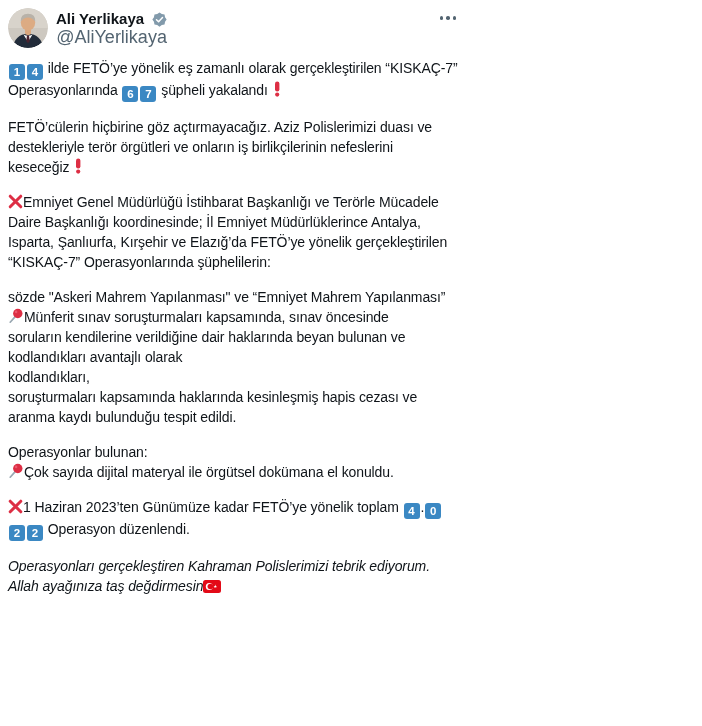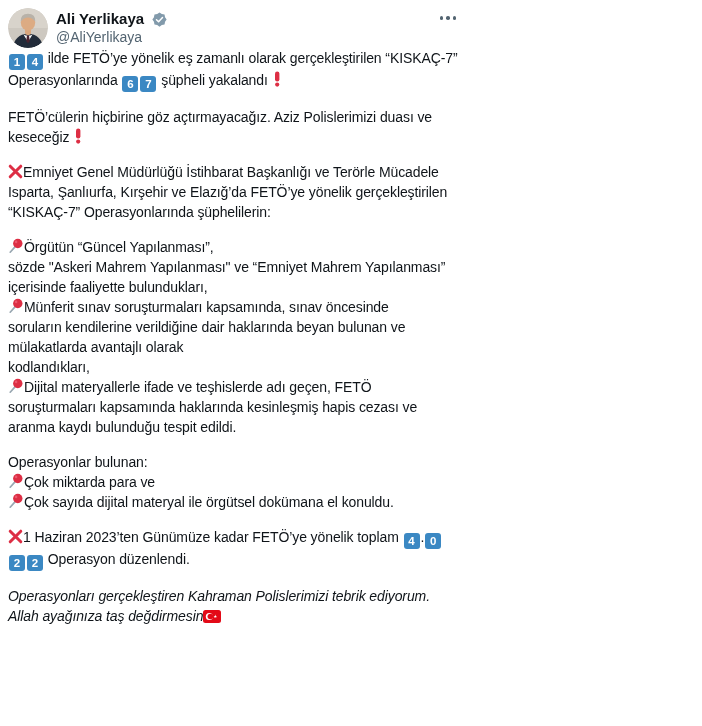--- a/index.html
+++ b/index.html
@@ -18,24 +18,24 @@
     font-family:"Liberation Sans",sans-serif;color:var(--text-primary);
     position:relative;overflow:hidden;
   }
   .tweet-card{position:absolute;left:0;top:0;width:468px;padding:8px;}
   .tweet-header{position:relative;display:flex;gap:8px;align-items:flex-start;}
   .avatar{width:40px;height:40px;border-radius:50%;overflow:hidden;flex:none;cursor:pointer;}
   .id-block{padding-top:1px;}
   .name-row{display:flex;align-items:center;gap:8px;}
   .display-name{font-weight:bold;font-size:15px;line-height:19px;color:var(--text-primary);cursor:pointer;}
   .badge{display:inline-flex;margin-top:1px;}
-  .handle{font-size:14px;line-height:19px;color:var(--text-secondary);cursor:pointer;}
+  .handle{font-size:18px;line-height:19px;color:var(--text-secondary);cursor:pointer;text-align:center;}
   .more-btn{position:absolute;right:2px;top:2px;display:flex;gap:3px;padding:6px 2px;cursor:pointer;}
   .more-btn .dot{width:3.5px;height:3.5px;border-radius:50%;background:var(--text-secondary);}
-  .tweet-body{font-size:14px;letter-spacing:-0.1px;line-height:20px;}
+  .tweet-body{margin-top:10px;font-size:14px;letter-spacing:-0.1px;line-height:20px;}
   .para{margin:0 0 15px 0;}
   .para:last-child{margin-bottom:0;font-style:italic;}
   .line{white-space:nowrap;min-height:20px;}
   .keycap{
     display:inline-block;width:16px;height:16px;border-radius:3px;
     background:var(--keycap-blue);color:#fff;font-weight:bold;font-size:11.5px;
     line-height:16px;text-align:center;vertical-align:-3px;margin:0 1px;
     letter-spacing:0;
   }
   .emoji{display:inline-block;vertical-align:-2px;}
@@ -86,63 +86,49 @@
   <div id="tweet-body" class="tweet-body">
       <div class="para">
         <div class="line"><span class="keycap">1</span><span class="keycap">4</span> ilde FETÖ’ye yönelik eş zamanlı olarak gerçekleştirilen “KISKAÇ-7”</div>
         <div class="line">Operasyonlarında <span class="keycap">6</span><span class="keycap">7</span> şüpheli yakalandı <span class="emoji"><svg width="10" height="16" viewBox="0 0 10 16">
               <rect x="3" y="0.5" width="4.4" height="10" rx="2.2" style="fill:var(--emoji-red)"></rect>
               <circle cx="5.2" cy="13.6" r="2.1" style="fill:var(--emoji-red)"></circle>
             </svg></span></div>
       </div>
       <div class="para">
         <div class="line">FETÖ’cülerin hiçbirine göz açtırmayacağız. Aziz Polislerimizi duası ve</div>
+        <div class="line">destekleriyle terör örgütleri ve onların iş birlikçilerinin nefeslerini</div>
         <div class="line">keseceğiz <span class="emoji"><svg width="10" height="16" viewBox="0 0 10 16">
               <rect x="3" y="0.5" width="4.4" height="10" rx="2.2" style="fill:var(--emoji-red)"></rect>
               <circle cx="5.2" cy="13.6" r="2.1" style="fill:var(--emoji-red)"></circle>
             </svg></span></div>
       </div>
       <div class="para">
         <div class="line"><span class="emoji"><svg width="15" height="15" viewBox="0 0 15 15">
               <path d="M2.2 2.2 L12.8 12.8 M12.8 2.2 L2.2 12.8" fill="none" style="stroke:var(--emoji-red)" stroke-width="3" stroke-linecap="round"></path>
             </svg></span>Emniyet Genel Müdürlüğü İstihbarat Başkanlığı ve Terörle Mücadele</div>
+        <div class="line">Daire Başkanlığı koordinesinde; İl Emniyet Müdürlüklerince Antalya,</div>
         <div class="line">Isparta, Şanlıurfa, Kırşehir ve Elazığ’da FETÖ’ye yönelik gerçekleştirilen</div>
         <div class="line">“KISKAÇ-7” Operasyonlarında şüphelilerin:</div>
       </div>
       <div class="para">
-        <div class="line"><span class="emoji"><svg width="16" height="16" viewBox="0 0 16 16">
-              <path d="M2.2 14.2 L7.4 8.4" fill="none" stroke="#9aa8b2" stroke-width="1.7" stroke-linecap="round"></path>
-              <circle cx="9.8" cy="5.5" r="4.7" style="fill:var(--emoji-red)"></circle>
-              <circle cx="8.1" cy="3.9" r="1.3" fill="#ea596e"></circle>
-            </svg></span>Örgütün “Güncel Yapılanması”,</div>
         <div class="line">sözde "Askeri Mahrem Yapılanması" ve “Emniyet Mahrem Yapılanması”</div>
-        <div class="line">içerisinde faaliyette bulundukları,</div>
         <div class="line"><span class="emoji"><svg width="16" height="16" viewBox="0 0 16 16">
               <path d="M2.2 14.2 L7.4 8.4" fill="none" stroke="#9aa8b2" stroke-width="1.7" stroke-linecap="round"></path>
               <circle cx="9.8" cy="5.5" r="4.7" style="fill:var(--emoji-red)"></circle>
               <circle cx="8.1" cy="3.9" r="1.3" fill="#ea596e"></circle>
             </svg></span>Münferit sınav soruşturmaları kapsamında, sınav öncesinde</div>
         <div class="line">soruların kendilerine verildiğine dair haklarında beyan bulunan ve</div>
-        <div class="line">mülakatlarda avantajlı olarak</div>
+        <div class="line">kodlandıkları avantajlı olarak</div>
         <div class="line">kodlandıkları,</div>
-        <div class="line"><span class="emoji"><svg width="16" height="16" viewBox="0 0 16 16">
-              <path d="M2.2 14.2 L7.4 8.4" fill="none" stroke="#9aa8b2" stroke-width="1.7" stroke-linecap="round"></path>
-              <circle cx="9.8" cy="5.5" r="4.7" style="fill:var(--emoji-red)"></circle>
-              <circle cx="8.1" cy="3.9" r="1.3" fill="#ea596e"></circle>
-            </svg></span>Dijital materyallerle ifade ve teşhislerde adı geçen, FETÖ</div>
         <div class="line">soruşturmaları kapsamında haklarında kesinleşmiş hapis cezası ve</div>
         <div class="line">aranma kaydı bulunduğu tespit edildi.</div>
       </div>
       <div class="para">
         <div class="line">Operasyonlar bulunan:</div>
-        <div class="line"><span class="emoji"><svg width="16" height="16" viewBox="0 0 16 16">
-              <path d="M2.2 14.2 L7.4 8.4" fill="none" stroke="#9aa8b2" stroke-width="1.7" stroke-linecap="round"></path>
-              <circle cx="9.8" cy="5.5" r="4.7" style="fill:var(--emoji-red)"></circle>
-              <circle cx="8.1" cy="3.9" r="1.3" fill="#ea596e"></circle>
-            </svg></span>Çok miktarda para ve</div>
         <div class="line"><span class="emoji"><svg width="16" height="16" viewBox="0 0 16 16">
               <path d="M2.2 14.2 L7.4 8.4" fill="none" stroke="#9aa8b2" stroke-width="1.7" stroke-linecap="round"></path>
               <circle cx="9.8" cy="5.5" r="4.7" style="fill:var(--emoji-red)"></circle>
               <circle cx="8.1" cy="3.9" r="1.3" fill="#ea596e"></circle>
             </svg></span>Çok sayıda dijital materyal ile örgütsel dokümana el konuldu.</div>
       </div>
       <div class="para">
         <div class="line"><span class="emoji"><svg width="15" height="15" viewBox="0 0 15 15">
               <path d="M2.2 2.2 L12.8 12.8 M12.8 2.2 L2.2 12.8" fill="none" style="stroke:var(--emoji-red)" stroke-width="3" stroke-linecap="round"></path>
             </svg></span>1 Haziran 2023’ten Günümüze kadar FETÖ’ye yönelik toplam <span class="keycap">4</span>.<span class="keycap">0</span></div>

